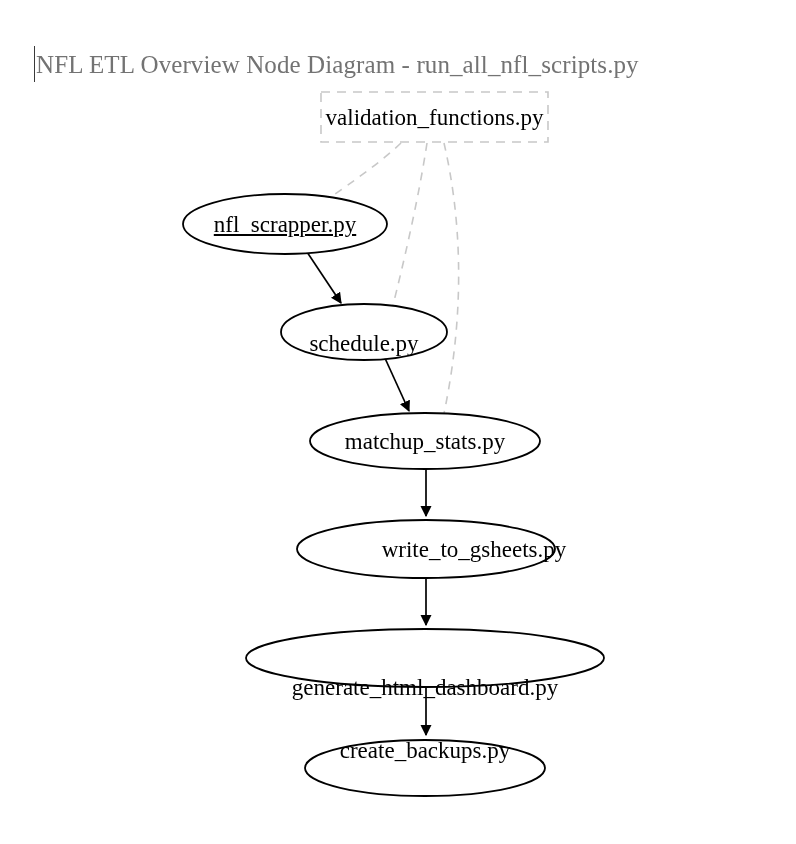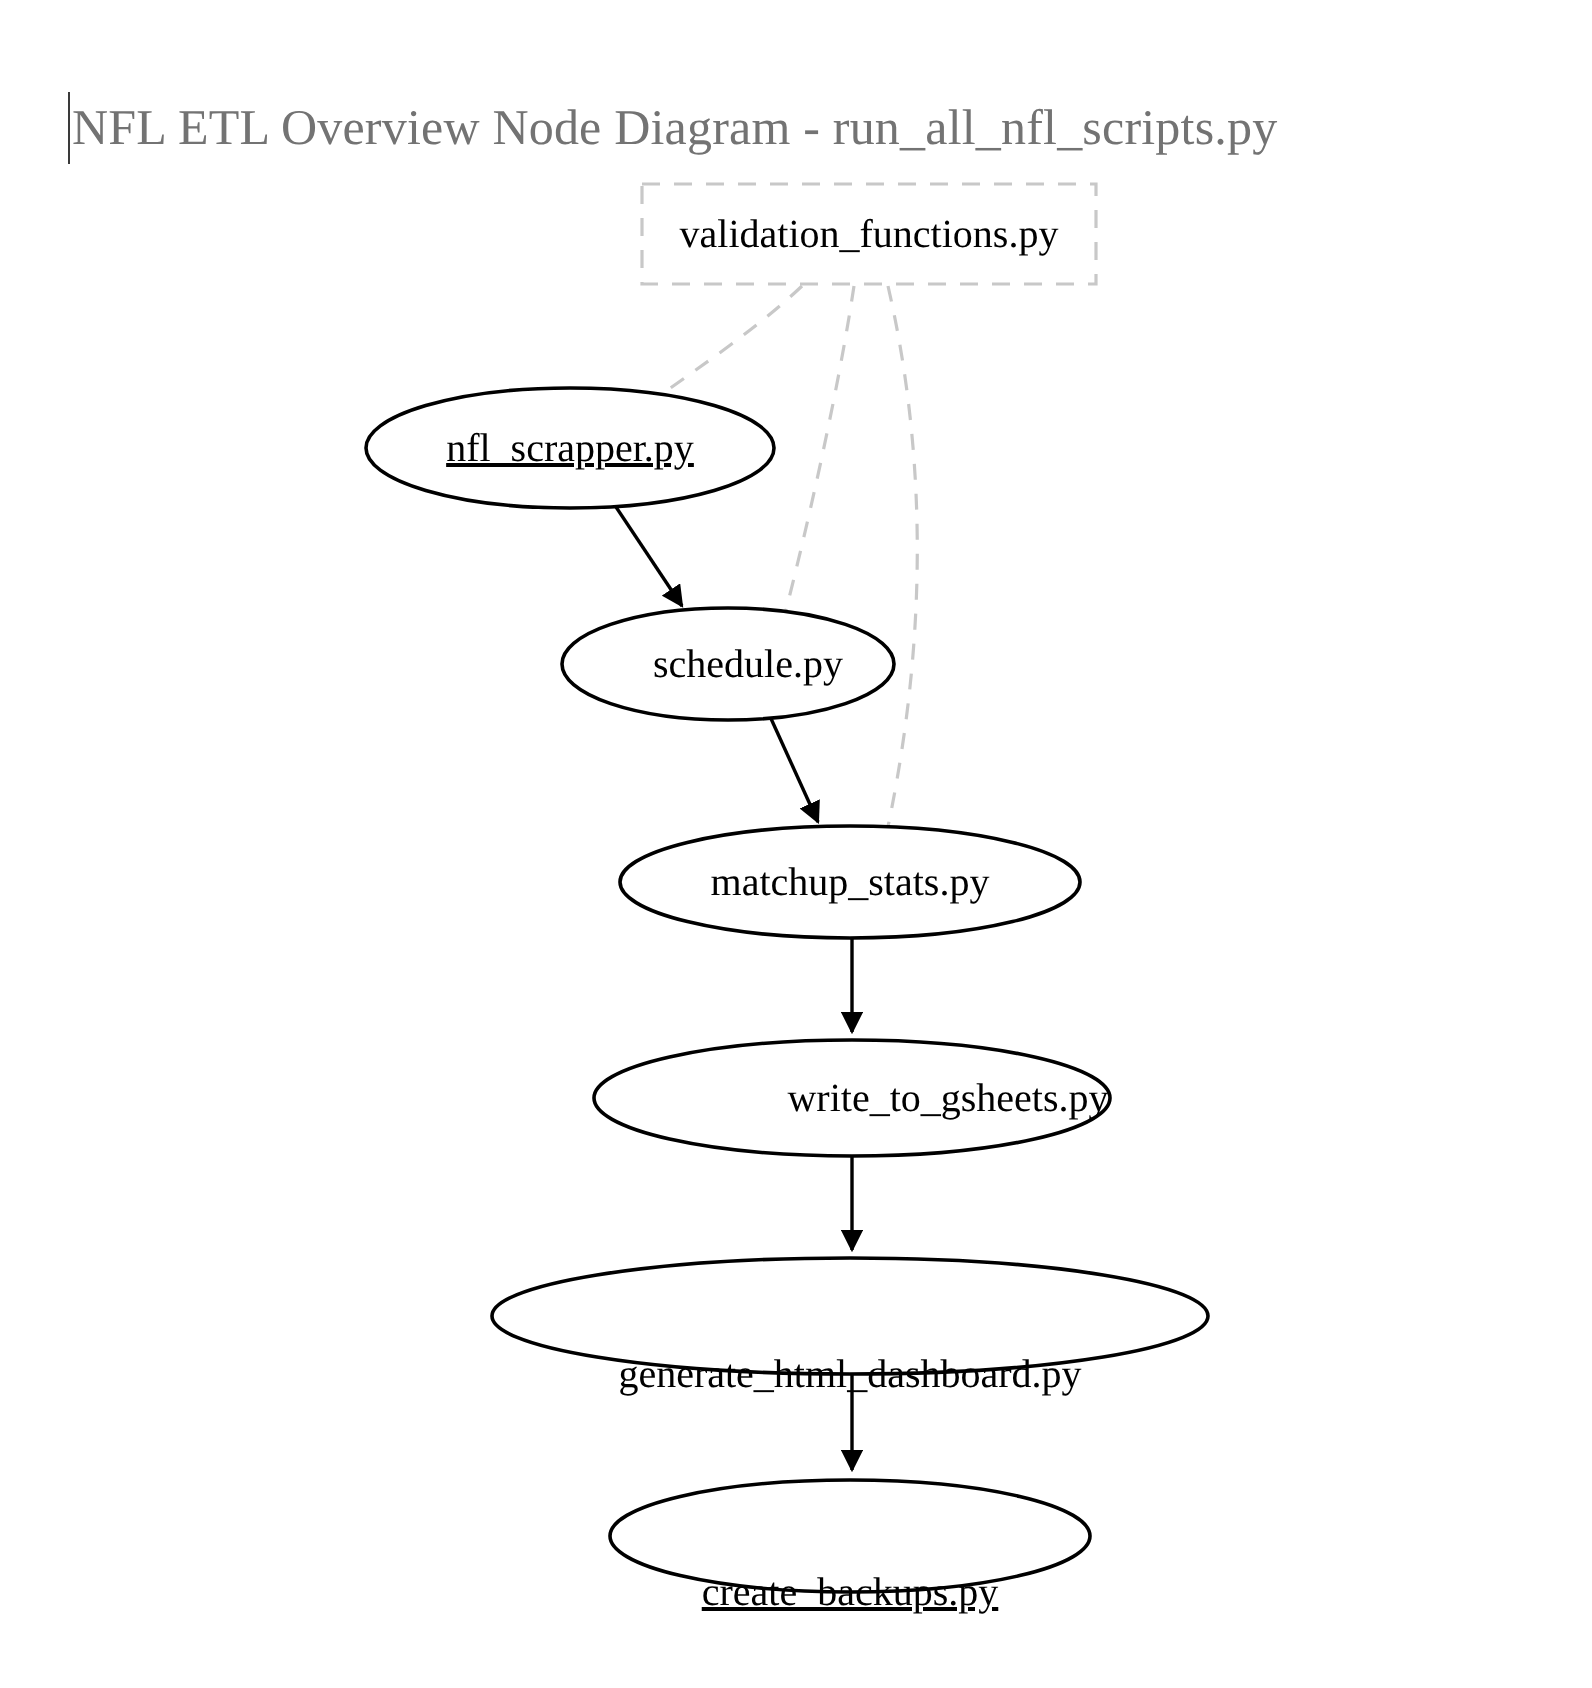--- a/index.html
+++ b/index.html
@@ -37,21 +37,21 @@
     left: 34px;
     top: 46px;
     width: 1px;
     height: 36px;
     background: #3a3a3a;
   }
   .node-label {
     position: absolute;
     transform: translate(-50%, -50%);
     white-space: nowrap;
-    font-size: 20px;
+    font-size: 23px;
     color: #000000;
     pointer-events: none;
   }
 </style>
 </head>
 <body>
 
 <svg id="canvas" viewBox="0 0 796 844" xmlns="http://www.w3.org/2000/svg">
   <defs>
     <marker id="arrow-solid" viewBox="0 0 10 10" refX="9" refY="5" markerWidth="6.5" markerHeight="6.5" orient="auto-start-reverse">
@@ -79,18 +79,18 @@
       <ellipse cx="425" cy="768" rx="120" ry="28" stroke-width="1.8" fill="#ffffff" stroke="#000000"></ellipse>
     </g>
 </svg>
 
 <div class="title-caret"></div>
 <div class="diagram-title">NFL ETL Overview Node Diagram - run_all_nfl_scripts.py</div>
 
 <div id="labels-layer">
     <div class="node-label" style="left: 434.5px; top: 118px;">validation_functions.py</div>
     <div class="node-label" style="left: 285px; top: 225px; text-decoration: underline;">nfl_scrapper.py</div>
-    <div class="node-label" style="left: 364px; top: 333px; margin-left: 10px;">schedule.py</div>
+    <div class="node-label" style="left: 364px; top: 344px;">schedule.py</div>
     <div class="node-label" style="left: 425px; top: 442px;">matchup_stats.py</div>
     <div class="node-label" style="left: 426px; top: 550px; margin-left: 48px;">write_to_gsheets.py</div>
     <div class="node-label" style="left: 425px; top: 688px;">generate_html_dashboard.py</div>
-    <div class="node-label" style="left: 425px; top: 797px; text-decoration: underline;">create_backups.py</div>
+    <div class="node-label" style="left: 425px; top: 751px;">create_backups.py</div>
   </div>
 
 </body></html>

